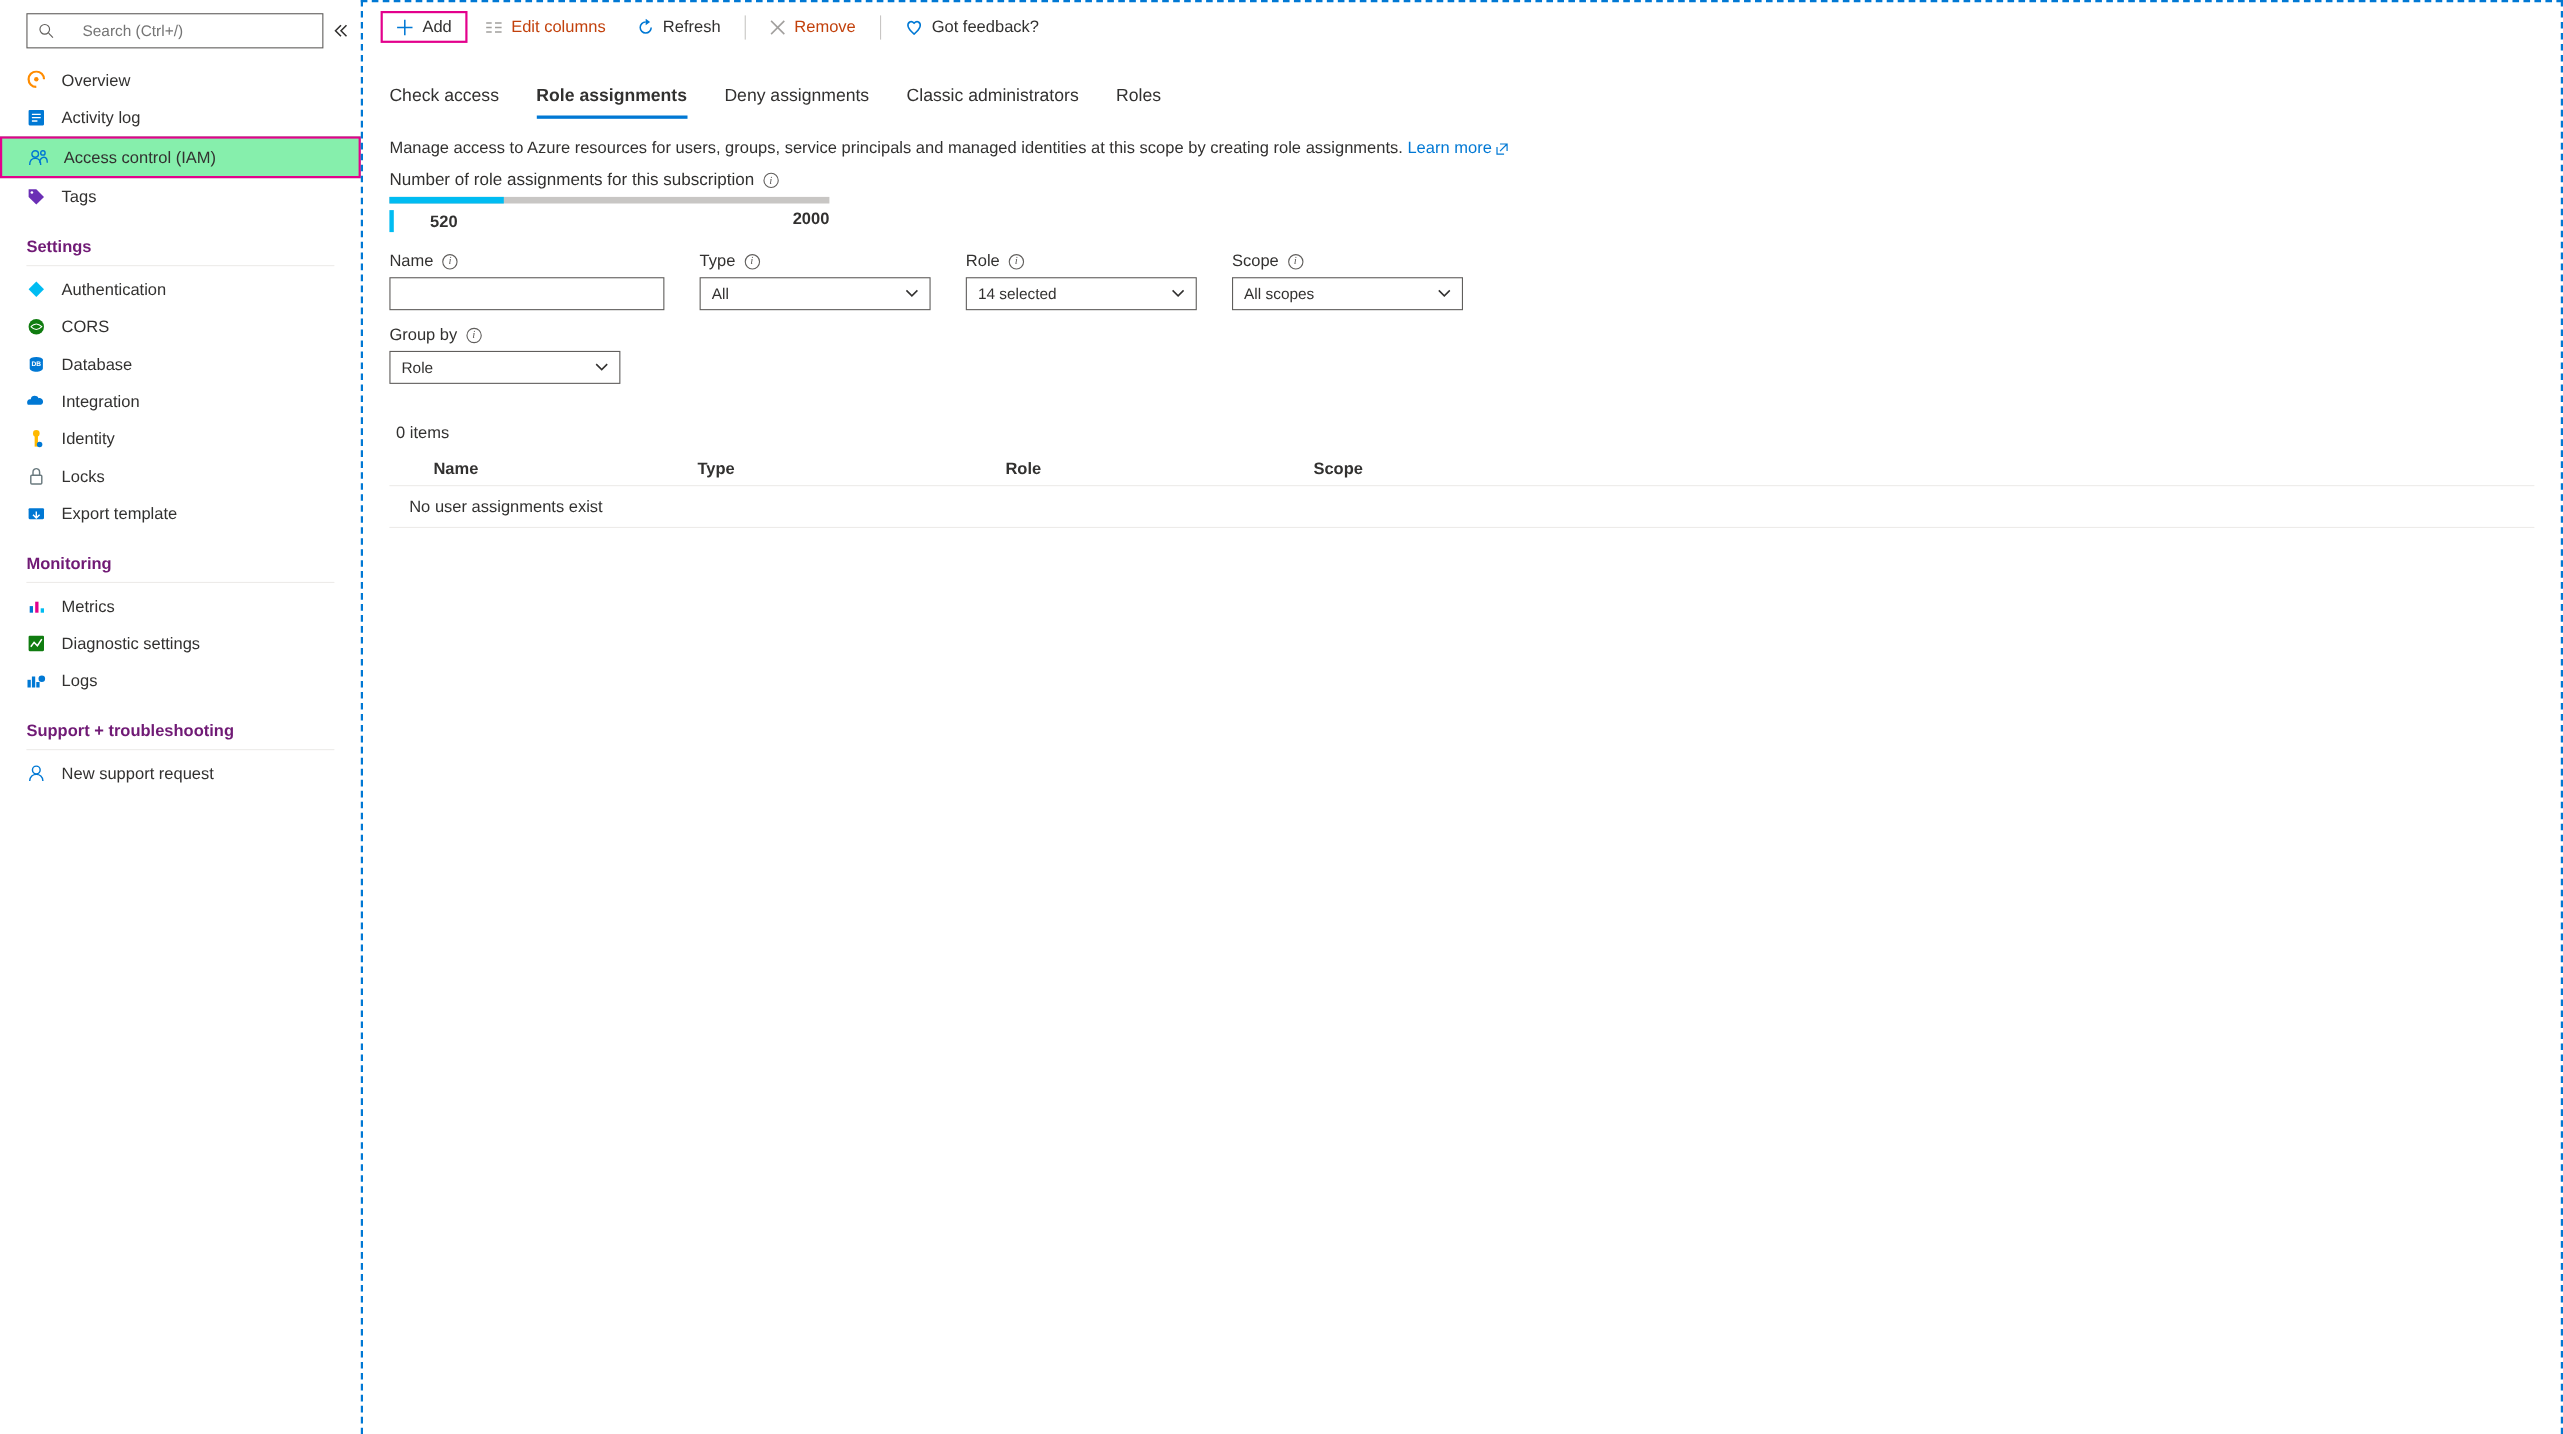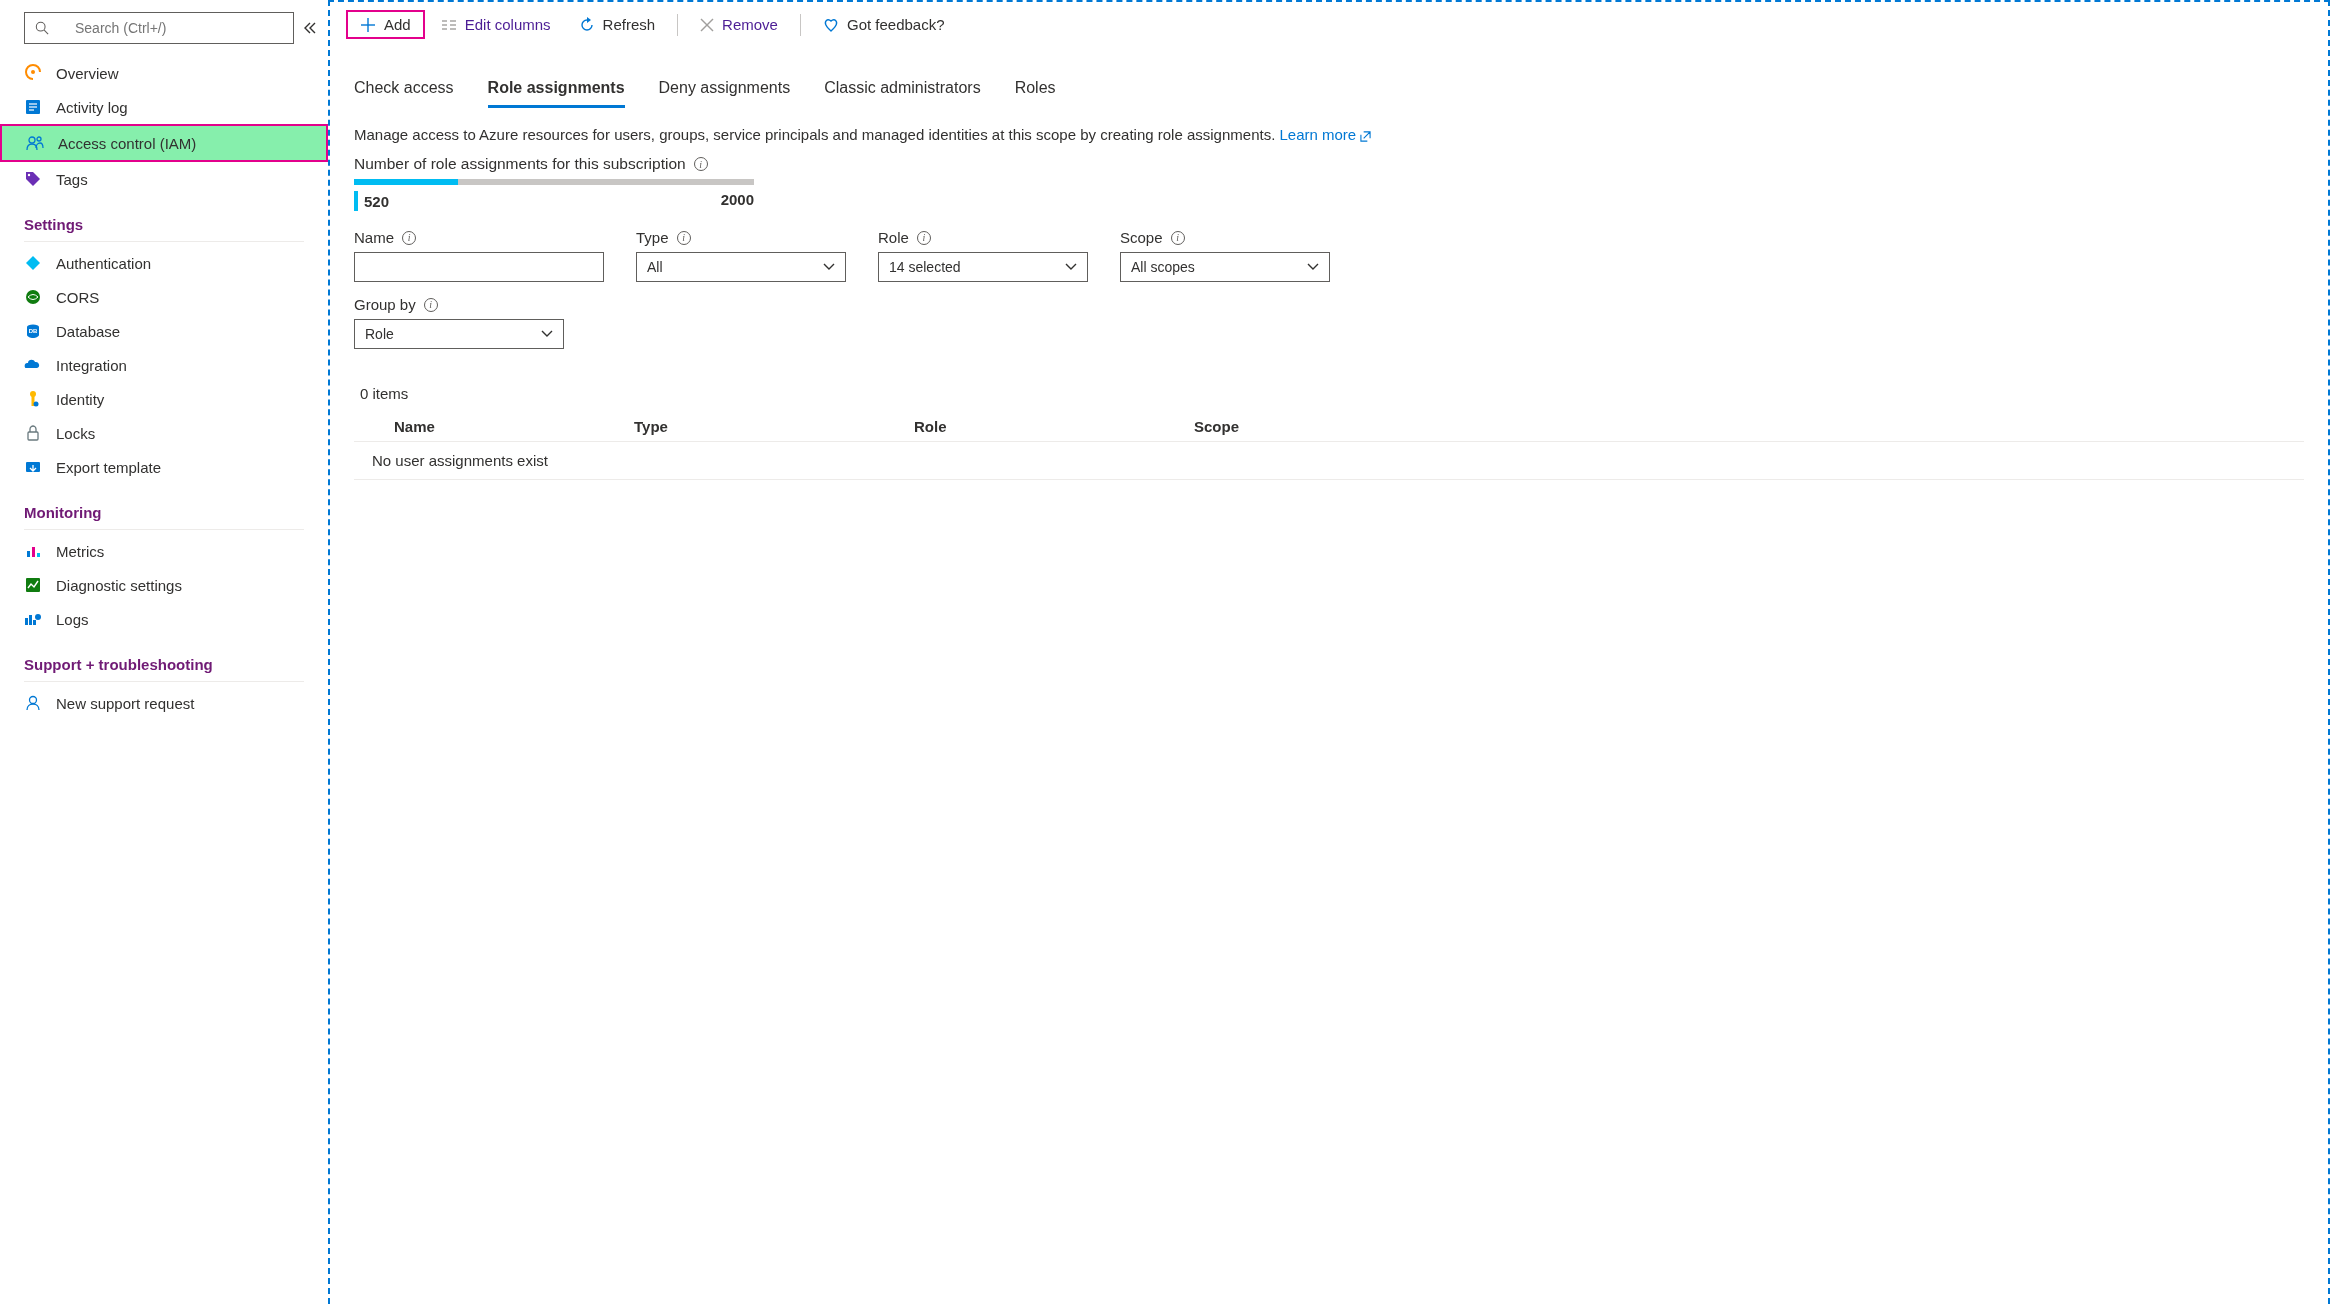--- a/index.html
+++ b/index.html
@@ -17,39 +17,39 @@
 .nav-item.selected { background: #86efac; }
 .nav-item.highlighted { border: 2px solid #e3008c; }
 .nav-icon { width: 18px; height: 18px; display: inline-flex; align-items: center; justify-content: center; flex-shrink: 0; }
 
 .nav-section { font-size: 15px; font-weight: 600; padding: 20px 24px 4px 24px; color: #701a75; }
 .nav-divider { border: none; border-top: 1px solid #edebe9; margin: 4px 24px; }
 
 .main { flex: 1; border-top: 2px dashed #0078d4; border-right: 2px dashed #0078d4; border-left: 2px dashed #0078d4; position: relative; }
 .toolbar { display: flex; align-items: center; padding: 8px 16px; gap: 4px; }
 .tool-btn { display: flex; align-items: center; gap: 8px; padding: 4px 12px; cursor: pointer; font-size: 15px; color: #323130; }
-.tool-btn.disabled { color: #4c1d95; cursor: default; }
+.tool-btn.disabled { color: #c2410c; cursor: default; }
 .tool-btn.highlighted { border: 2px solid #e3008c; }
 .tool-sep { width: 1px; height: 22px; background: #c8c6c4; margin: 0 6px; }
 
 .content { padding: 12px 24px; }
 .tabs { display: flex; gap: 34px; padding: 12px 0 0 0; }
 .tab { font-size: 16px; padding: 8px 0; cursor: pointer; border-bottom: 3px solid transparent; }
 .tab.active { font-weight: 600; border-bottom: 3px solid #0078d4; }
 
 .desc { font-size: 15px; padding: 18px 0 6px 0; }
 .desc a { color: #0078d4; text-decoration: none; }
 
 .count-label { font-weight: 400; font-size: 15.5px; display: flex; align-items: center; gap: 8px; padding: 6px 0 4px 0; }
 .info-icon-sm { width: 14px; height: 14px; border: 1px solid #605e5c; border-radius: 50%; display: inline-flex; align-items: center; justify-content: center; font-size: 10px; font-style: italic; font-family: serif; color: #605e5c; }
 .progress-bar { width: 400px; height: 6px; background: #c8c6c4; margin-top: 2px; }
 .progress-fill { height: 100%; background: #00bcf2; }
 .progress-labels { display: flex; width: 400px; margin-top: 6px; font-weight: 700; font-size: 15px; }
 .progress-current { width: 4px; height: 20px; background: #00bcf2; margin-right: 6px; }
-.progress-labels .cur { display: flex; align-items: center; }
+.progress-labels .cur { display: flex; align-items: center; gap: 27px; }
 .progress-labels .max { margin-left: auto; }
 
 .filters { display: flex; gap: 32px; padding: 18px 0 8px 0; flex-wrap: wrap; }
 .filter { display: flex; flex-direction: column; gap: 4px; }
 .filter-label { display: flex; align-items: center; gap: 8px; font-size: 15px; padding-bottom: 2px; }
 .filter-input { width: 250px; height: 30px; border: 1px solid #605e5c; padding: 0 8px; font-size: 14px; outline: none; }
 .filter-select { width: 210px; height: 30px; border: 1px solid #605e5c; padding: 0 10px; font-size: 14px; display: flex; align-items: center; justify-content: space-between; cursor: pointer; gap: 18px; }
 
 .items-count { padding: 28px 0 10px 6px; font-size: 15px; }
 .table-head { display: flex; border-bottom: 1px solid #edebe9; padding: 6px 0; }

